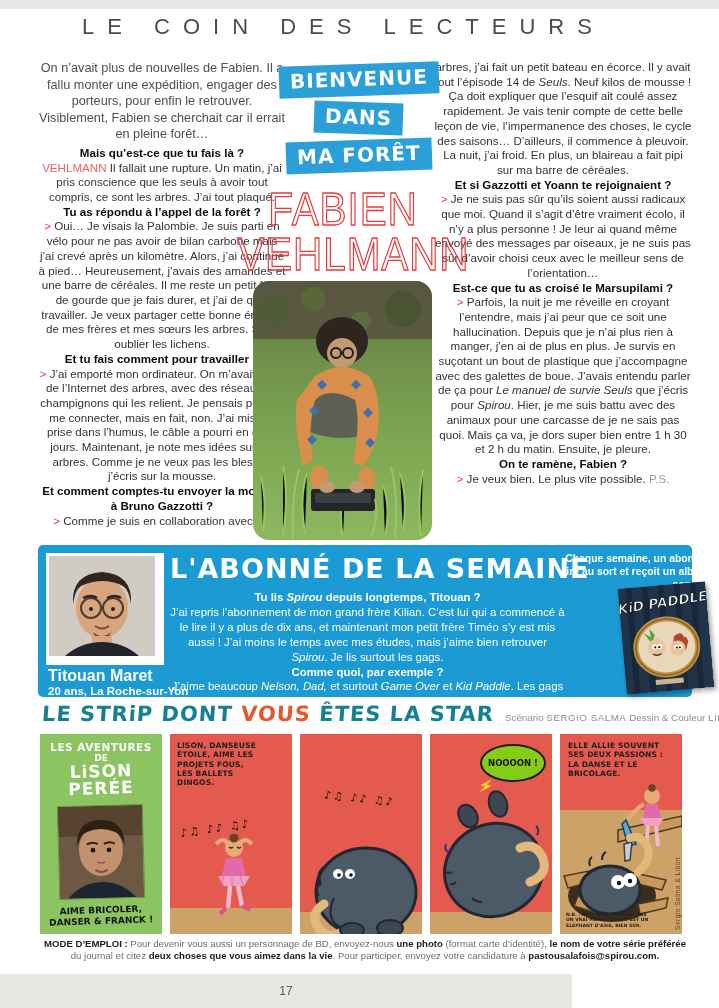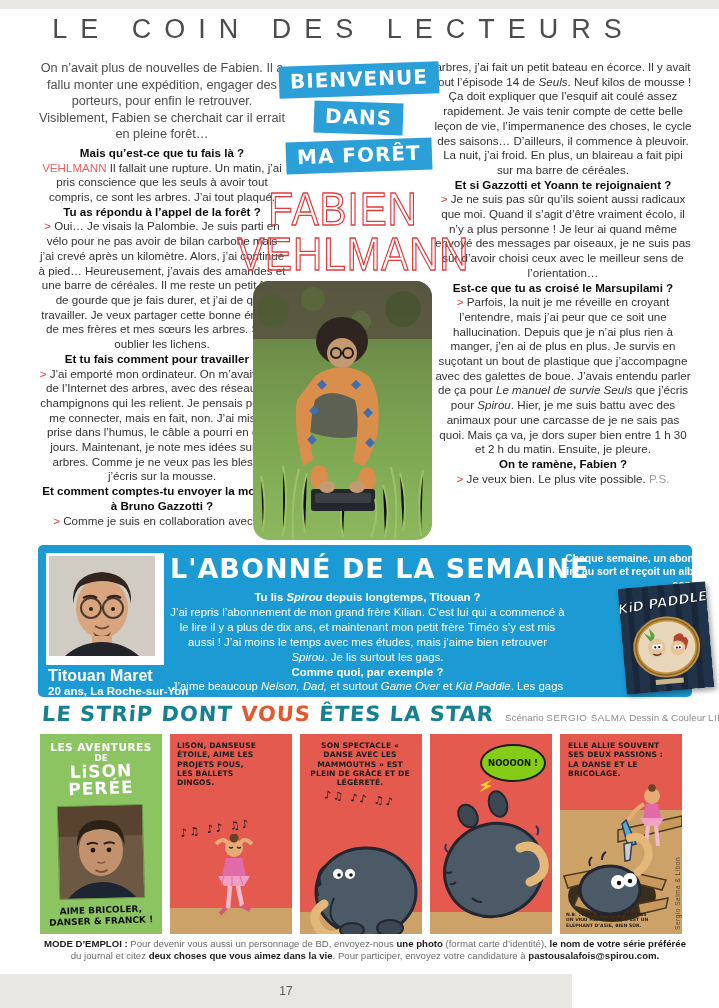--- a/index.html
+++ b/index.html
@@ -7,21 +7,21 @@
     width:719px;height:1008px;position:relative;overflow:hidden;
     background:#ffffff;font-family:"Liberation Sans",sans-serif;
     -webkit-font-smoothing:antialiased;
   }
   .abs{position:absolute;}
   
   .top-strip{left:0;top:0;width:719px;height:9px;background:#e9e7e4;}
   .footer-strip{left:0;top:974px;width:572px;height:34px;background:#e9e7e4;
     display:flex;align-items:center;justify-content:center;color:#5a5a5a;font-size:12px;}
   .page-header{left:0;top:14px;width:687px;text-align:center;
-    font-size:27px;letter-spacing:13px;color:#4c4c4c;font-weight:400;}
+    font-size:22px;letter-spacing:13px;color:#4c4c4c;font-weight:400;}
   
   .col-left{left:38px;top:60px;width:248px;font-size:11.6px;line-height:14.7px;color:#333;}
   .col-right{left:434px;top:60px;width:258px;font-size:11.6px;line-height:14.7px;color:#333;text-align:center;}
   .para{margin:0;text-align:center;}
   .para.intro{font-size:12.7px;line-height:16.6px;color:#4e4e4e;font-weight:500;margin-bottom:3px;}
   .para.q{font-weight:bold;color:#0c0c0c;}
   .seg-i{font-style:italic;}
   .seg-b{font-weight:bold;color:#141414;}
   .seg-sp{color:#ee5f5f;font-weight:500;}
   .seg-chev{color:#e0393f;}
@@ -291,21 +291,20 @@
           <path d="M36,42 l0,10"></path>
           <path d="M44,42 l3,9"></path>
         </g>
       <path d="M34,52 l-2,22 M42,52 l4,20" stroke="#f0b9cf" stroke-width="4.5" fill="none"></path>
       <path d="M30,74 l-6,6 M46,72 l8,4" stroke="#d8567f" stroke-width="4" fill="none"></path>
     </svg>
   </div>
 
   <div class="panel panel-red">
     <div class="floor" style="height:22px;"></div>
-    <div class="cap" style="left:8px;top:7px;width:104px;text-align:center;">SON SPECTACLE « DANSE AVEC LES MAMMOUTHS » EST PLEIN DE GRÂCE ET DE LÉGÈRETÉ.</div>
     <div class="notes" style="left:24px;top:58px;transform:rotate(6deg);">♪♫ ♪♪ ♫♪</div>
     <svg class="abs" style="left:4px;top:74px;" width="114" height="126" viewBox="0 0 114 126">
       <ellipse cx="62" cy="84" rx="50" ry="44" fill="#4b5a66" stroke="#242732" stroke-width="3"></ellipse>
       <path d="M22,58 q-10,6 -6,18 q-6,2 -2,12" fill="none" stroke="#242732" stroke-width="3"></path>
       <circle cx="34" cy="66" r="5" fill="#fff"></circle>
         <circle cx="46" cy="66" r="5" fill="#fff"></circle>
       <circle cx="35" cy="67" r="1.8" fill="#111"></circle>
         <circle cx="47" cy="67" r="1.8" fill="#111"></circle>
       <path d="M20,96 q-16,10 -4,26 q10,10 22,2" fill="none" stroke="#e3b878" stroke-width="9" stroke-linecap="round"></path>
       <path d="M30,90 q-10,22 8,30" fill="none" stroke="#242732" stroke-width="2"></path>

